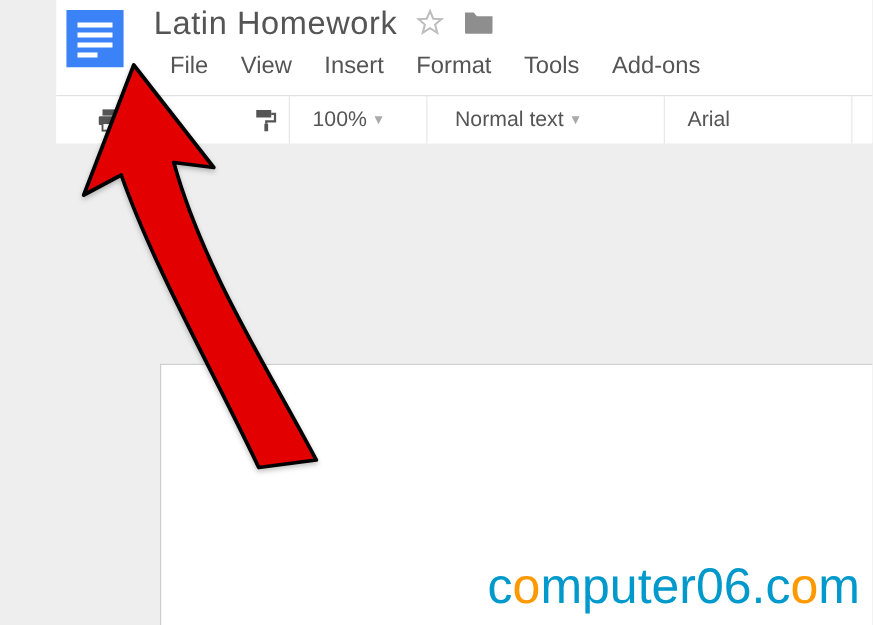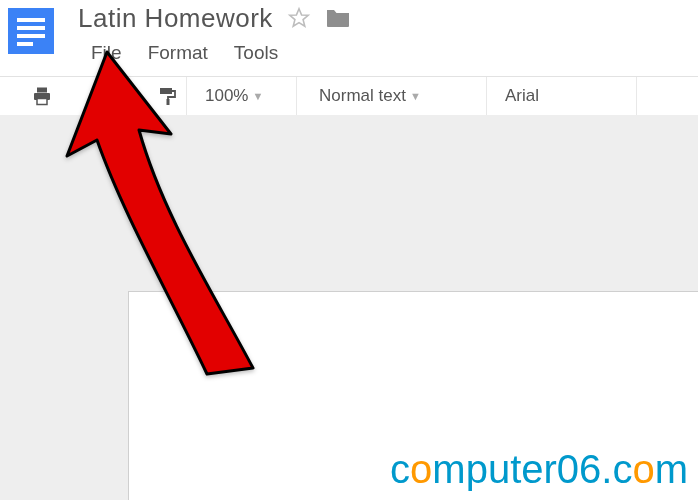--- a/index.html
+++ b/index.html
@@ -3,20 +3,21 @@
 <meta charset="utf-8">
 <style>
   * { box-sizing: border-box; margin: 0; padding: 0; }
   html, body { width: 698px; height: 500px; overflow: hidden; font-family: Arial, Helvetica, sans-serif; background: #eeeeee; }
   
   .app-header {
     background: #ffffff;
     height: 115px;
     position: relative;
     border-bottom: 1px solid #d8d8d8;
+    margin-left: 45px;
   }
   .logo-block {
     position: absolute;
     left: 0; top: 0;
     width: 62px; height: 62px;
     display: flex; align-items: center; justify-content: center;
   }
   .logo-block svg { width: 46px; height: 46px; }
   
   .title-row {
@@ -137,22 +138,25 @@
     </span>
     <span class="title-icon">
       <svg width="26" height="22" viewBox="0 0 26 22">
         <path d="M2 3 h7 l2.5 3 H24 v13 a1 1 0 0 1 -1 1 H3 a1 1 0 0 1 -1 -1 Z" fill="#8e8e8e"></path>
       </svg>
     </span>
   </div>
 
   <div class="menubar">
     <div class="menu-item">File</div>
+    <div class="menu-item">View</div>
+    <div class="menu-item">Insert</div>
     <div class="menu-item">Format</div>
     <div class="menu-item">Tools</div>
+    <div class="menu-item">Add-ons</div>
   </div>
 
   <div class="toolbar">
     <div class="tb-btn">
       <svg width="20" height="20" viewBox="0 0 20 20">
         <rect x="5" y="1.5" width="10" height="5" fill="#555"></rect>
         <rect x="2" y="7" width="16" height="7" rx="1" fill="#555"></rect>
         <rect x="5" y="12.5" width="10" height="6" fill="#fff" stroke="#555" stroke-width="1.5"></rect>
       </svg>
     </div>

